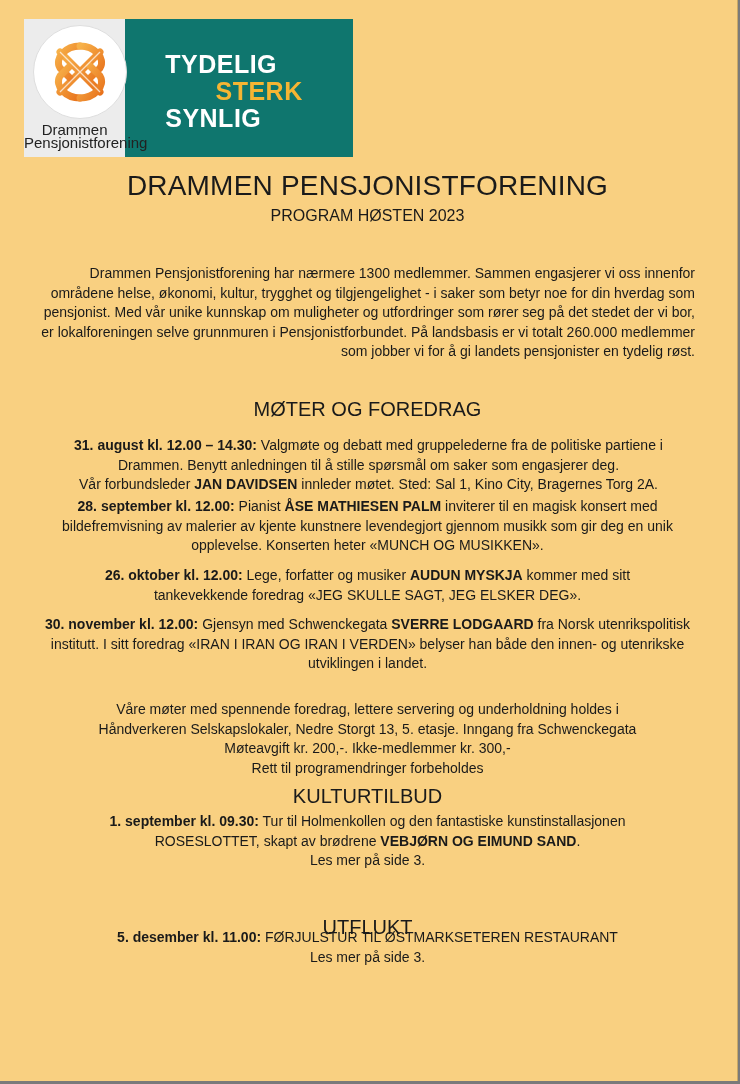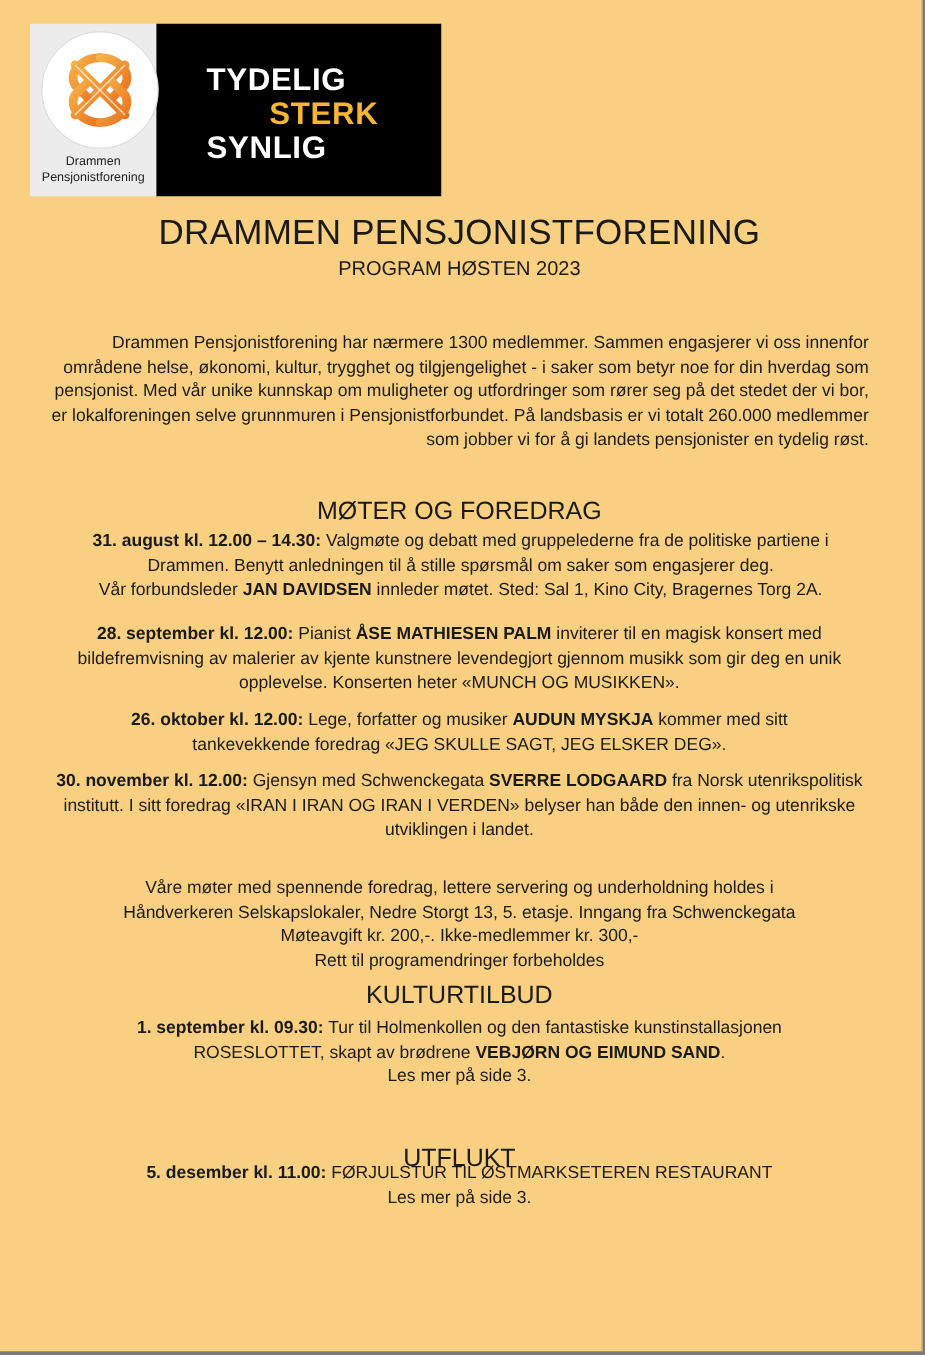--- a/index.html
+++ b/index.html
@@ -28,26 +28,26 @@
     }
     .logo-circle {
       position: absolute; left: 9px; top: 6px;
       width: 92px; height: 92px; border-radius: 50%;
       background: #ffffff;
       border: 1px solid #dedede;
     }
     .logo-circle svg { position: absolute; left: 12px; top: 12px; }
     .logo-name {
       position: absolute; left: 0; right: 0; top: 104px;
-      text-align: center; font-size: 10px; line-height: 13px;
+      text-align: center; font-size: 15px; line-height: 13px;
       color: #222;
     }
     .slogan-box {
       width: 246px; height: 138px;
-      background: #000000;
+      background: #0f766e;
       padding: 32px 0 0 40px; box-sizing: border-box;
       font-weight: bold; font-size: 25px; line-height: 27px;
       letter-spacing: 0.5px;
     }
     .slogan-box .l1, .slogan-box .l3 { color: #ffffff; }
     .slogan-box .l2 { color: #f6b533; text-align: center; }
     .title {
       position: absolute; left: 0; right: 2px; top: 170px;
       text-align: center; font-size: 28px; line-height: 32px;
       letter-spacing: 0.2px;
@@ -111,21 +111,21 @@
     </div>
   </div>
 
   <div class="title">DRAMMEN PENSJONISTFORENING</div>
   <div class="subtitle">PROGRAM HØSTEN 2023</div>
 
   <div class="intro">Drammen Pensjonistforening har nærmere 1300 medlemmer. Sammen engasjerer vi oss innenfor områdene helse, økonomi, kultur, trygghet og tilgjengelighet - i saker som betyr noe for din hverdag som pensjonist. Med vår unike kunnskap om muligheter og utfordringer som rører seg på det stedet der vi bor, er lokalforeningen selve grunnmuren i Pensjonistforbundet. På landsbasis er vi totalt 260.000 medlemmer som jobber vi for å gi landets pensjonister en tydelig røst.</div>
 
   <div class="section-title" style="top:397px;">MØTER OG FOREDRAG</div>
 
-  <div class="para" style="top:423px; left:40px; right:40px;">
+  <div class="para" style="top:436px; left:40px; right:40px;">
     <b>31. august kl. 12.00 – 14.30:</b><span> Valgmøte og debatt med gruppelederne fra de politiske partiene i Drammen. Benytt anledningen til å stille spørsmål om saker som engasjerer deg.</span><br><span>Vår forbundsleder </span><b>JAN DAVIDSEN</b><span> innleder møtet. Sted: Sal 1, Kino City, Bragernes Torg 2A.</span>
   </div>
 
   <div class="para" style="top:497px;">
     <b>28. september kl. 12.00:</b><span> Pianist </span><b>ÅSE MATHIESEN PALM</b><span> inviterer til en magisk konsert med bildefremvisning av malerier av kjente kunstnere levendegjort gjennom musikk som gir deg en unik opplevelse. Konserten heter «MUNCH OG MUSIKKEN».</span>
   </div>
 
   <div class="para" style="top:566px; left:70px; right:72px;">
     <b>26. oktober kl. 12.00:</b><span> Lege, forfatter og musiker </span><b>AUDUN MYSKJA</b><span> kommer med sitt tankevekkende foredrag «JEG SKULLE SAGT, JEG ELSKER DEG».</span>
   </div>

